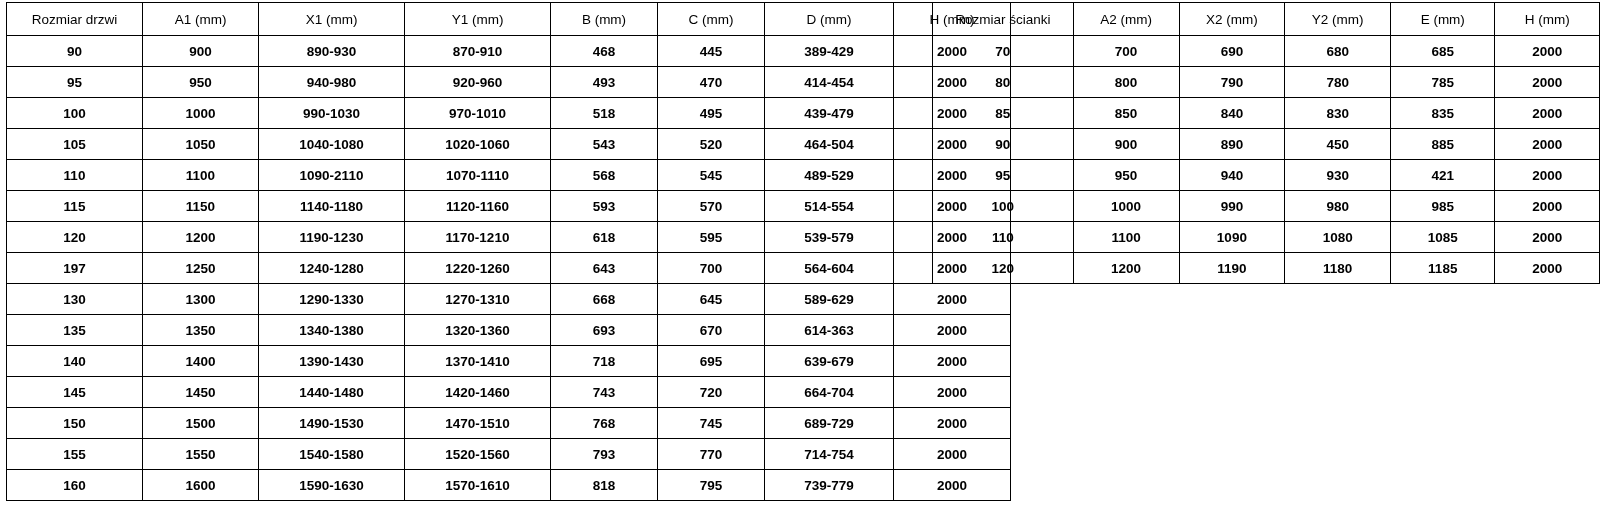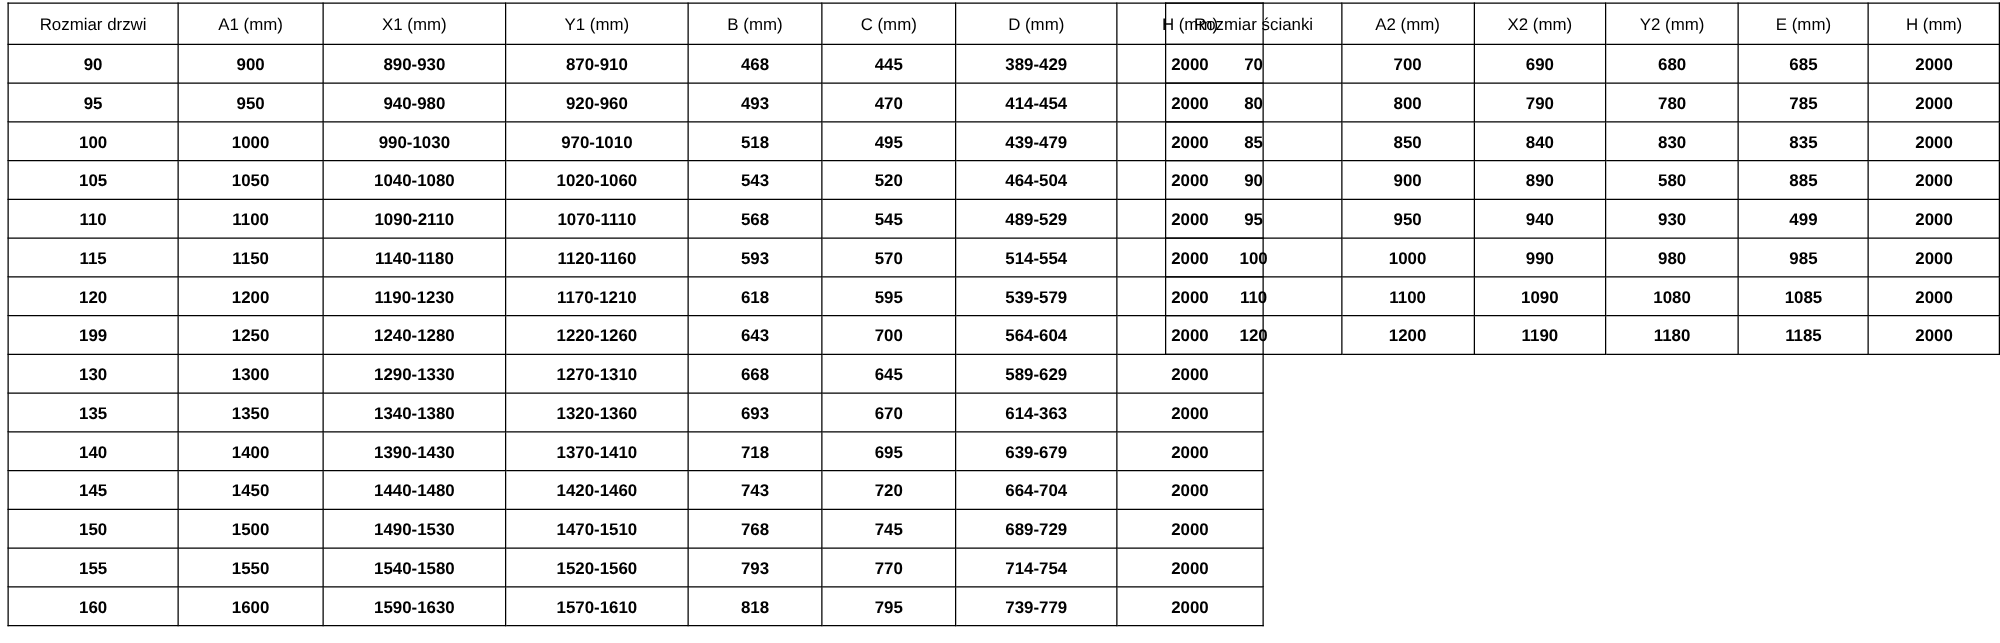--- a/index.html
+++ b/index.html
@@ -151,21 +151,21 @@
           <td>120</td>
           <td>1200</td>
           <td>1190-1230</td>
           <td>1170-1210</td>
           <td>618</td>
           <td>595</td>
           <td>539-579</td>
           <td>2000</td>
         </tr>
         <tr>
-          <td>199</td>
+          <td>197</td>
           <td>1250</td>
           <td>1240-1280</td>
           <td>1220-1260</td>
           <td>643</td>
           <td>700</td>
           <td>564-604</td>
           <td>2000</td>
         </tr>
         <tr>
           <td>130</td>
@@ -273,30 +273,30 @@
           <td>850</td>
           <td>840</td>
           <td>830</td>
           <td>835</td>
           <td>2000</td>
         </tr>
         <tr>
           <td>90</td>
           <td>900</td>
           <td>890</td>
-          <td>580</td>
+          <td>450</td>
           <td>885</td>
           <td>2000</td>
         </tr>
         <tr>
           <td>95</td>
           <td>950</td>
           <td>940</td>
           <td>930</td>
-          <td>499</td>
+          <td>421</td>
           <td>2000</td>
         </tr>
         <tr>
           <td>100</td>
           <td>1000</td>
           <td>990</td>
           <td>980</td>
           <td>985</td>
           <td>2000</td>
         </tr>

